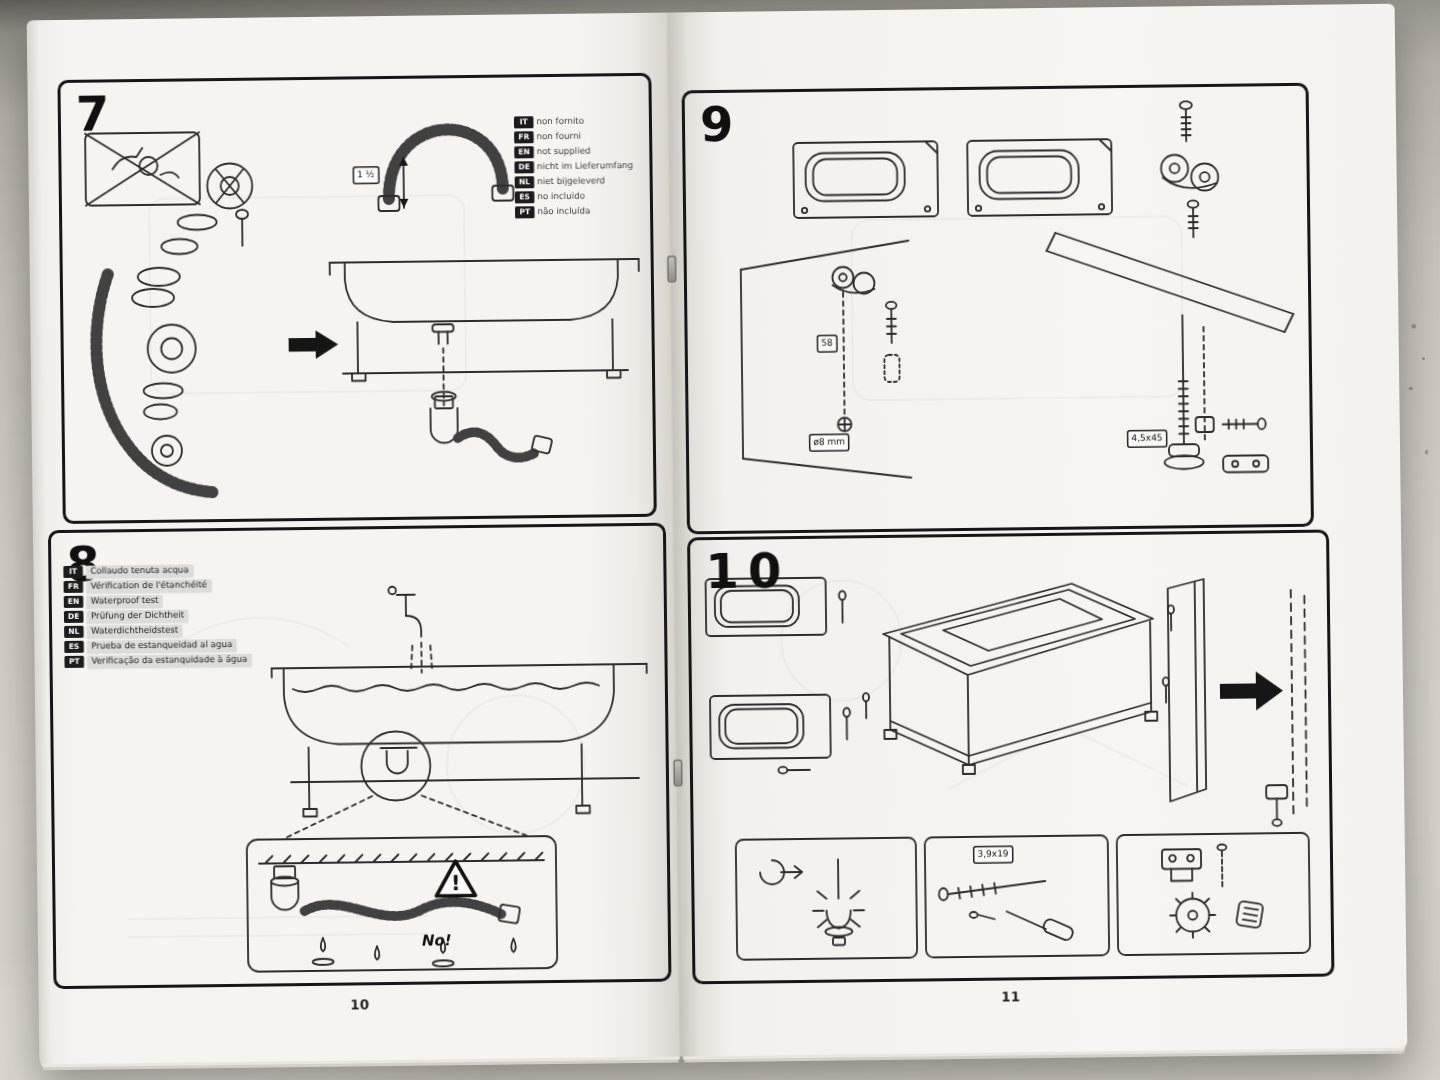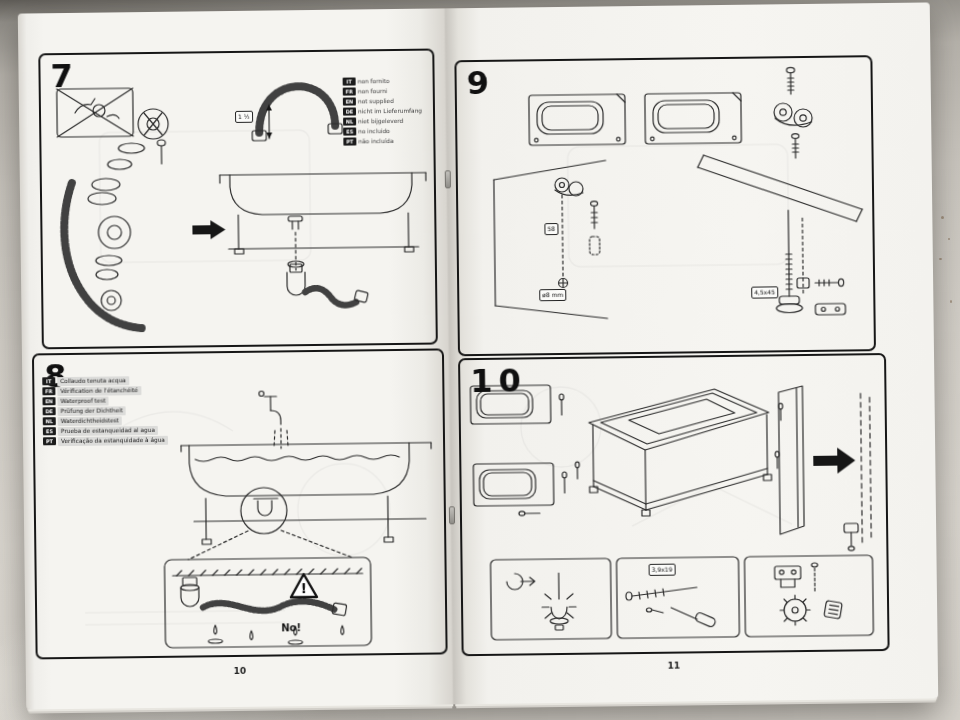--- a/index.html
+++ b/index.html
@@ -37,21 +37,21 @@
 
   .lang-table{position:absolute;display:flex;flex-direction:column;gap:1.5px;}
   .lang-row{display:flex;align-items:center;gap:2px;height:8.5px;}
   .lang-code{flex:0 0 auto;min-width:11px;padding:0 1px;background:#1c1c1c;color:#fff;
     font-weight:700;font-size:5px;line-height:8px;text-align:center;border-radius:1px;}
   .lang-text{font-size:5.8px;line-height:8.5px;color:#3c3c3c;white-space:nowrap;}
   .shaded .lang-text{background:#dcdcda;color:#222;padding:0 3px;border-radius:1px;}
 
   .chip{position:absolute;border:1px solid #222;background:#fbfbf9;color:#111;
     font-size:6px;line-height:8px;padding:1px 2px;border-radius:2px;white-space:nowrap;z-index:3;}
-  .no-label{position:absolute;font-weight:800;font-size:10px;color:#111;z-index:3;}
+  .no-label{position:absolute;font-weight:800;font-size:10px;color:#111;z-index:3;font-style:italic;}
   .warning{position:absolute;z-index:3;}
   .page-num{position:absolute;text-align:center;font-weight:700;font-size:9px;color:#222;}
 </style>
 </head>
 <body>
 
 <div class="scene">
   <div class="counter-sheen"></div>
   <div class="speck" style="left:941px;top:216px;width:3px;height:3px;"></div>
   <div class="speck" style="left:948px;top:238px;width:2px;height:2px;"></div>

